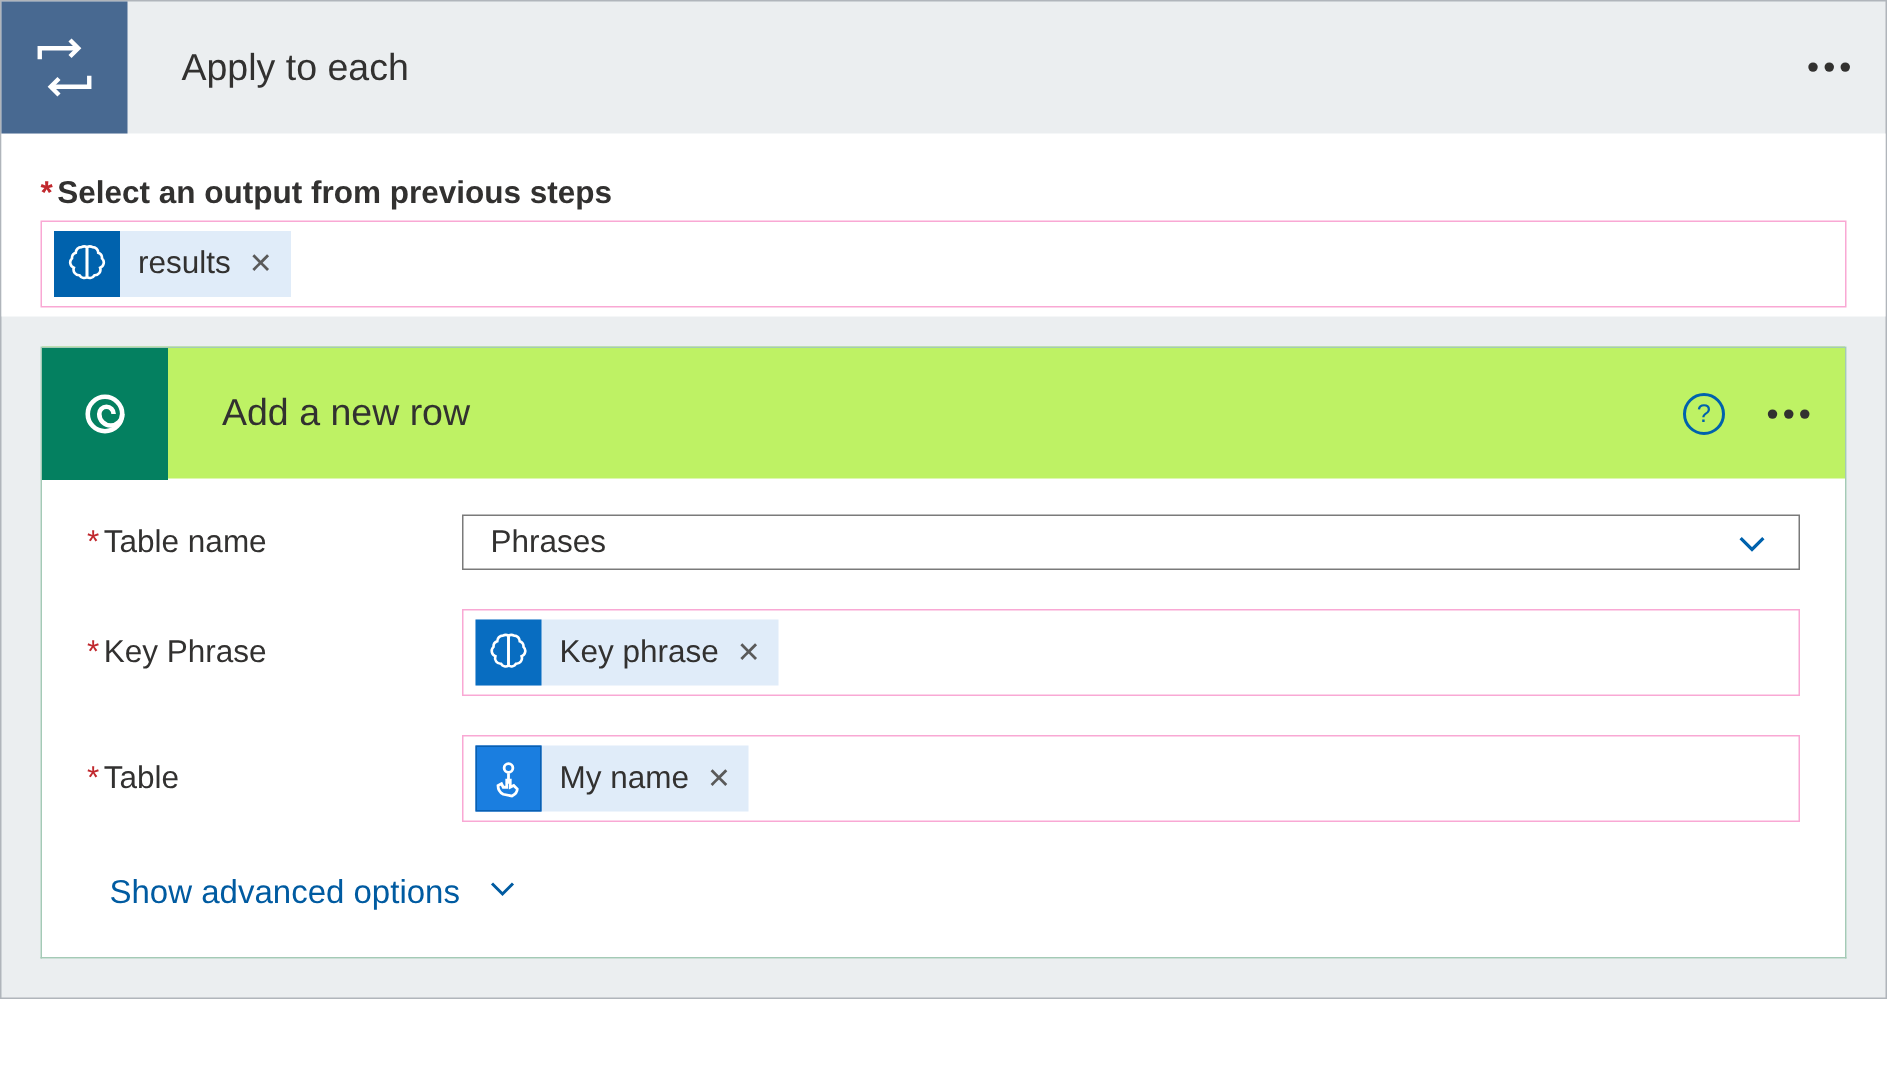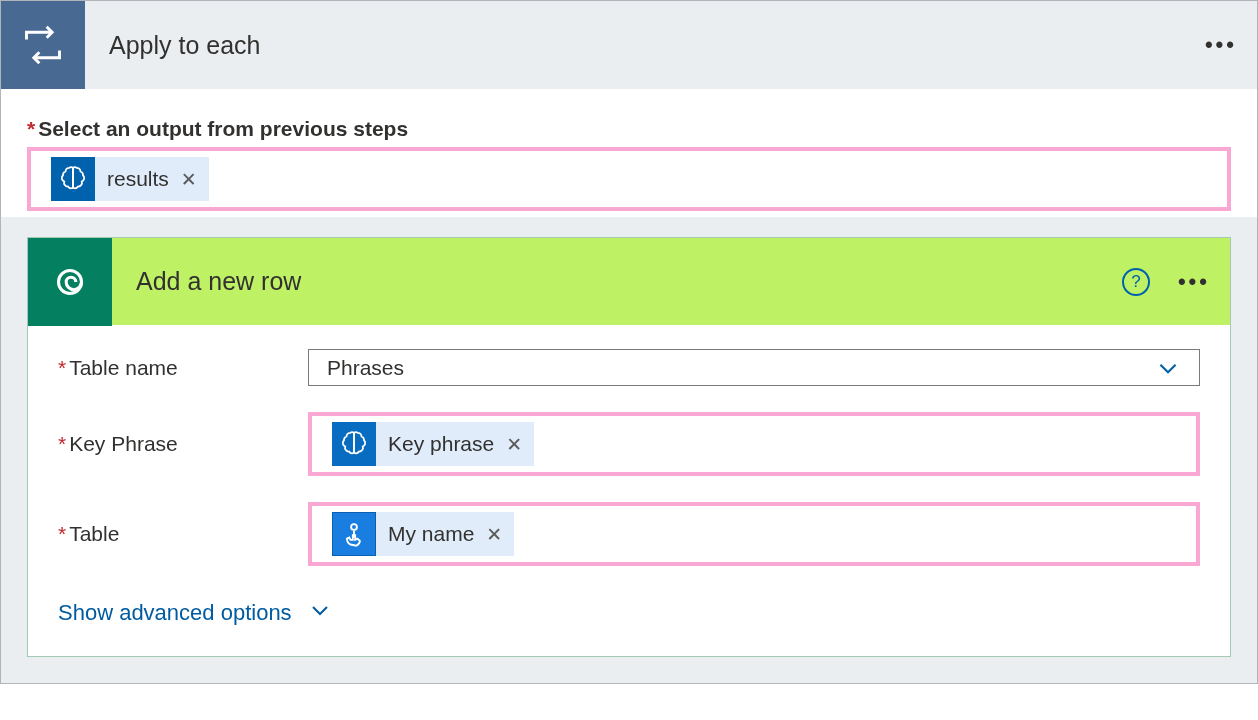--- a/index.html
+++ b/index.html
@@ -12,20 +12,21 @@
   }
   .card-outer {
     border: 1px solid #b0b5bb;
     background: #ebeef0;
   }
   .card-header {
     display: flex;
     align-items: center;
     height: 88px;
     position: relative;
+    gap: 12px;
   }
   .card-icon-tile {
     width: 84px;
     height: 88px;
     display: flex;
     align-items: center;
     justify-content: center;
     flex-shrink: 0;
   }
   .tile-blue { background: #486991; }
@@ -67,23 +68,23 @@
     padding: 28px 26px 6px 26px;
   }
   .req-star { color: #c1292e; margin-right: 3px; }
   .field-label-top {
     font-size: 21px;
     color: #323130;
     margin-bottom: 6px;
     font-weight: bold;
   }
   .token-input {
-    border: 4px solid #f9a8d4;
+    border: 1px solid #f9a8d4;
     background: #fff;
-    padding: 6px 20px;
+    padding: 6px 8px;
     min-height: 56px;
     display: flex;
     align-items: center;
     flex-wrap: wrap;
     gap: 6px;
   }
   .token {
     display: inline-flex;
     align-items: center;
     background: #e0ecf9;
@@ -146,21 +147,21 @@
     justify-content: space-between;
     padding: 0 18px;
     font-size: 21px;
     cursor: pointer;
   }
   .chevron-down {
     color: #0062ad;
   }
   .chevron-down svg { display:block; }
   .adv-row {
-    padding: 6px 30px 28px 30px;
+    padding: 6px 30px 28px 45px;
   }
   .adv-link {
     color: #005ba1;
     font-size: 22px;
     display: inline-flex;
     align-items: center;
     gap: 16px;
     cursor: pointer;
   }
   

